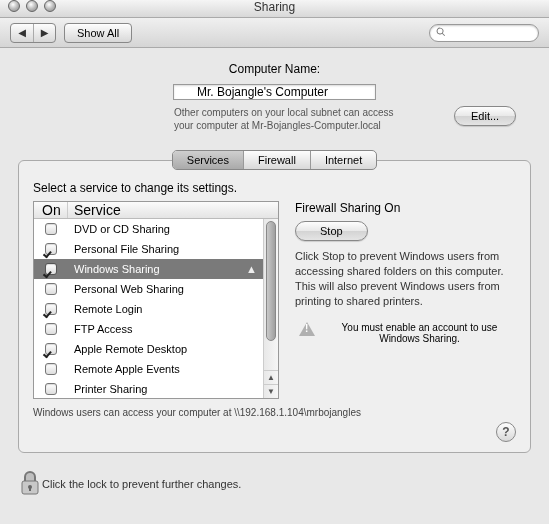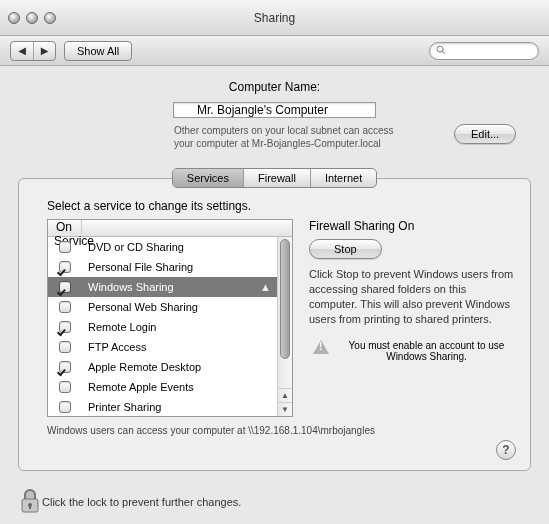--- a/index.html
+++ b/index.html
@@ -8,25 +8,24 @@
     font-family: "Lucida Grande", "Helvetica Neue", Arial, sans-serif;
     font-size: 11px;
     background: #e8e8e8;
     width: 549px;
     height: 524px;
     overflow: hidden;
     color: #000;
   }
   
   .titlebar {
-    height: 36px;
+    height: 18px;
     background: linear-gradient(to bottom, #f5f5f5 0%, #d8d8d8 100%);
     border-bottom: 1px solid #aaa;
     display: flex;
-    align-items: center;
     position: relative;
   }
   .traffic {
     display: flex;
     gap: 6px;
     padding-left: 8px;
   }
   .traffic .ball {
     width: 12px; height: 12px; border-radius: 50%;
     background: radial-gradient(circle at 40% 35%, #fff 0%, #bbb 50%, #888 100%);
@@ -167,21 +166,21 @@
   }
   .tab-seg .tab + .tab { border-left: 1px solid #999; }
   .tab-seg .tab.active {
     background: linear-gradient(to bottom,#cfcfcf,#aaaaaa);
   }
   .pane {
     border: 1px solid #aaa;
     border-radius: 6px;
     background: #efefef;
     margin-top: -10px;
-    padding: 20px 14px 10px 28px;
+    padding: 20px 14px 10px 14px;
     position: relative;
     z-index: 1;
   }
   .instr {
     font-size: 12px;
     margin-bottom: 6px;
   }
   .split {
     display: flex;
     gap: 16px;
@@ -192,22 +191,21 @@
     width: 246px;
     height: 198px;
     position: relative;
     overflow: hidden;
   }
   .svc-head {
     display: flex;
     height: 17px;
     border-bottom: 1px solid #bbb;
     background: linear-gradient(to bottom,#fbfbfb,#e4e4e4);
-    font-size: 12px;
-    flex-direction: column;
+    font-size: 14px;
   }
   .svc-head .col-on { width: 34px; padding-left: 8px; border-right: 1px solid #ccc; display:flex; align-items:center;}
   .svc-head .col-svc { flex: 1; padding-left: 6px; display:flex; align-items:center;}
   .svc-body { position: absolute; top:17px; bottom:0; left:0; right:15px; overflow:hidden;}
   .svc-row {
     display: flex; align-items: center;
     height: 20px;
     font-size: 11px;
   }
   .svc-row.sel {

